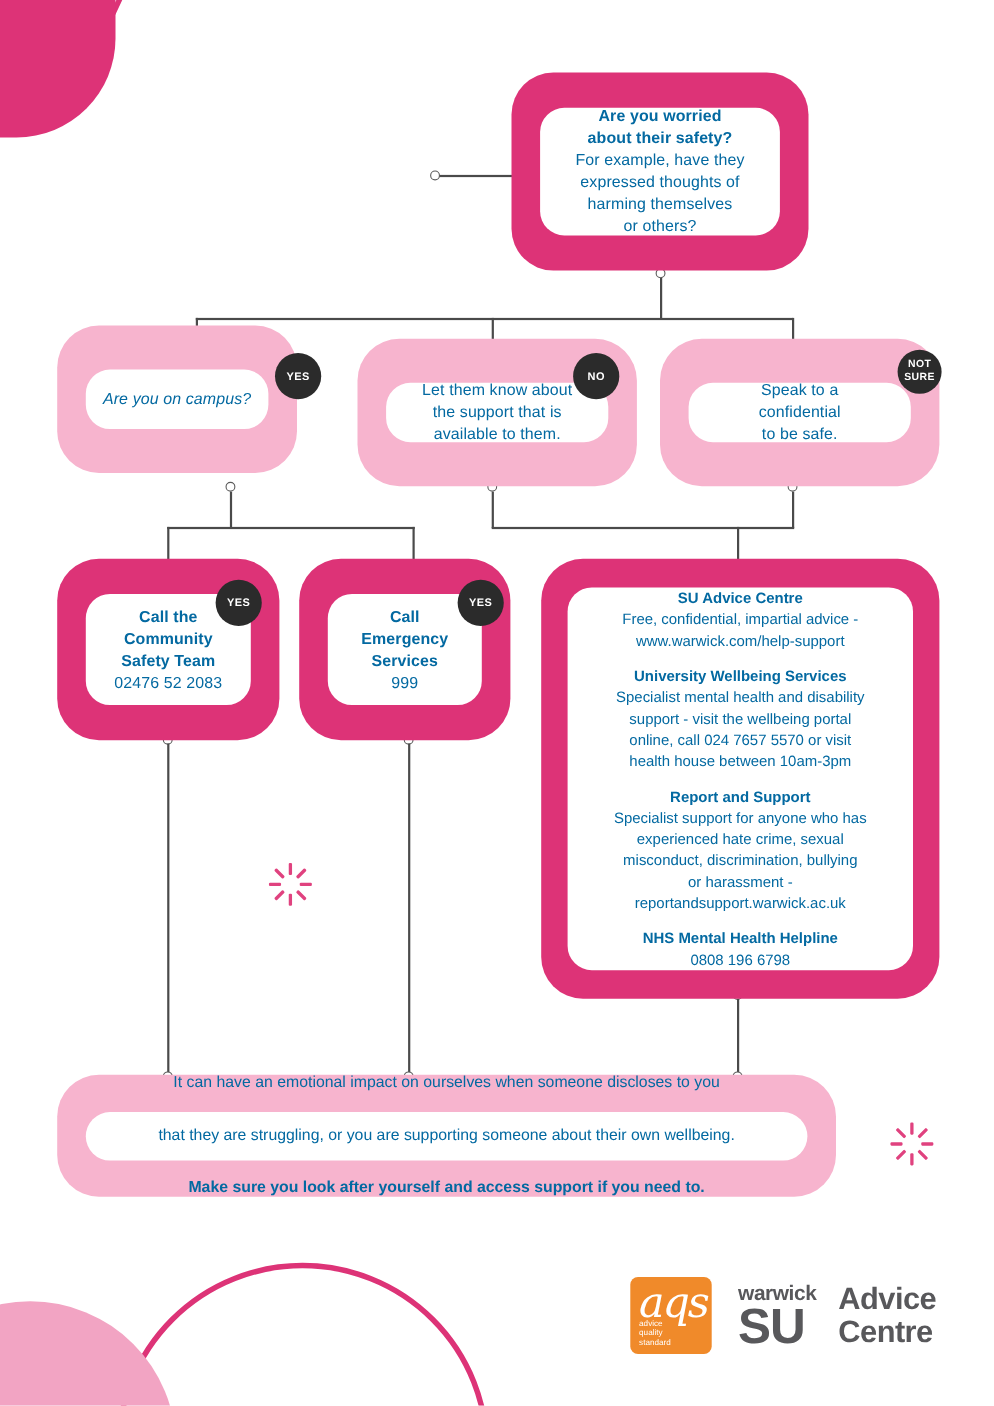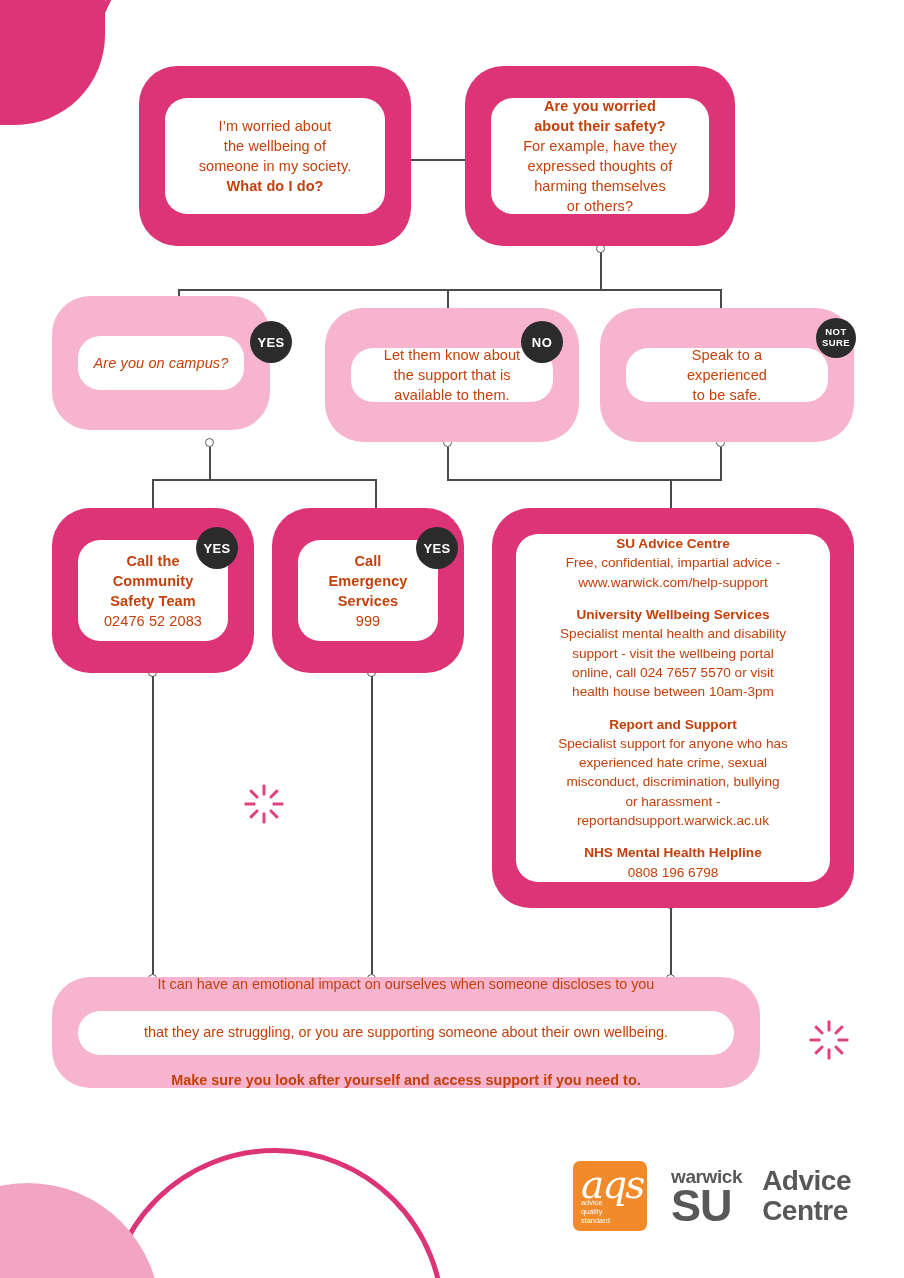--- a/index.html
+++ b/index.html
@@ -86,21 +86,21 @@
   .box .inner {
     background: #ffffff;
     border-radius: 22px;
     width: 100%;
     height: 100%;
     display: flex;
     flex-direction: column;
     align-items: center;
     justify-content: center;
     text-align: center;
-    color: #c2410c;
+    color: #0369a1;
     box-sizing: border-box;
   }
   .box.dark  { background: #DD3377; border-radius: 38px; padding: 32px 26px; }
   .box.light { background: #F7B4CE; border-radius: 38px; padding: 40px 26px; }
 
   .txt {
     font-size: 14.5px;
     line-height: 1.38;
     letter-spacing: 0.1px;
   }
@@ -113,21 +113,21 @@
     color: #ffffff;
     border-radius: 50%;
     display: flex;
     align-items: center;
     justify-content: center;
     text-align: center;
     font-weight: bold;
     letter-spacing: 0.4px;
     z-index: 6;
   }
-  .badge.sz-lg { width: 42px; height: 42px; font-size: 13px; }
+  .badge.sz-lg { width: 42px; height: 42px; font-size: 10px; }
   .badge.sz-sm { width: 40px; height: 40px; font-size: 9.5px; line-height: 1.12; }
 
   
   .res-inner {
     padding: 26px 24px;
     font-size: 13.6px;
     line-height: 1.42;
     color: #1d1d1d;
   }
   .res-block { margin-bottom: 13px; }
@@ -250,30 +250,20 @@
   <div class="node" style="left:148px; top:974px;"></div>
 
   <div class="node" style="left:367px; top:668px;"></div>
   <div class="conn v" style="left:371px; top:676px; height:301px;"></div>
   <div class="node" style="left:367px; top:974px;"></div>
 
   <div class="node" style="left:666px; top:900px;"></div>
   <div class="conn v" style="left:670px; top:908px; height:69px;"></div>
   <div class="node" style="left:666px; top:974px;"></div>
 
-  <div class="box dark" style="left:139px; top:66px; width:272px; height:180px;">
-    <div class="inner">
-      <div class="txt">
-        <div>I’m worried about</div>
-        <div>the wellbeing of</div>
-        <div>someone in my society.</div>
-        <div class="b">What do I do?</div>
-      </div>
-    </div>
-  </div>
 
   <div class="box dark" style="left:465px; top:66px; width:270px; height:180px;">
     <div class="inner">
       <div class="txt">
         <div class="b">Are you worried</div>
         <div class="b">about their safety?</div>
         <div>For example, have they</div>
         <div>expressed thoughts of</div>
         <div>harming themselves</div>
         <div>or others?</div>
@@ -296,21 +286,21 @@
         <div>available to them.</div>
       </div>
     </div>
   </div>
   <div class="badge sz-lg" style="left:521px; top:321px;">NO</div>
 
   <div class="box light" style="left:600px; top:308px; width:254px; height:134px;">
     <div class="inner">
       <div class="txt">
         <div>Speak to a</div>
-        <div>experienced</div>
+        <div>confidential</div>
         <div>to be safe.</div>
       </div>
     </div>
   </div>
   <div class="badge sz-sm" style="left:816px; top:318px;">
     <div>
       <div>NOT</div>
       <div>SURE</div>
     </div>
   </div>

